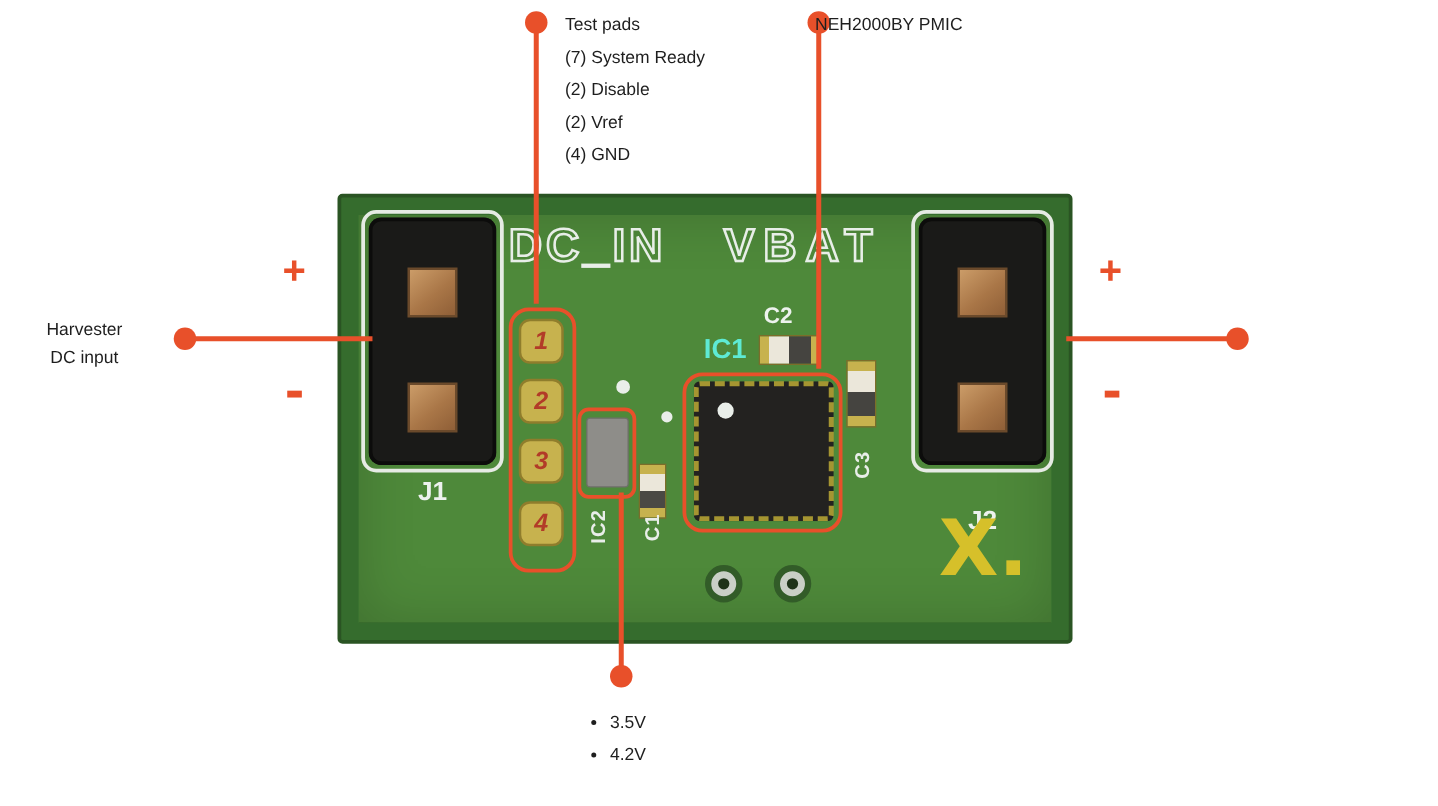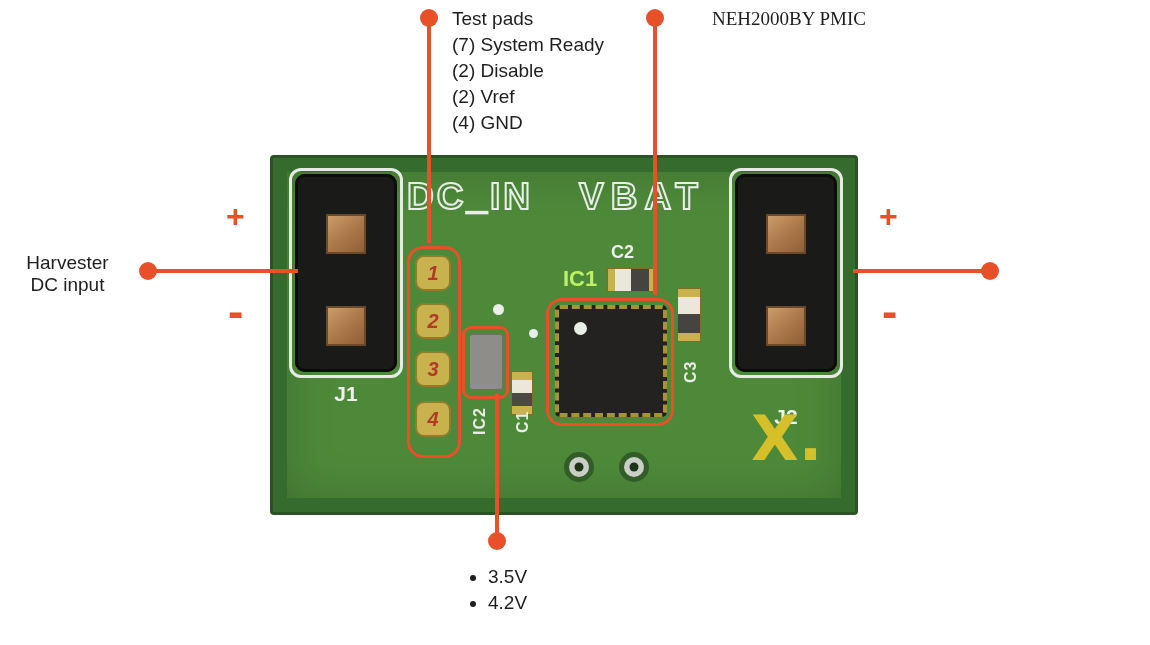--- a/index.html
+++ b/index.html
@@ -48,21 +48,21 @@
   .ic2-body{position:absolute;left:196px;top:176px;width:34px;height:56px;background:#8e8d89;border:1px solid #6f6e6a;border-radius:3px;box-sizing:border-box;}
   .c1-body{position:absolute;left:238px;top:213px;width:22px;height:44px;border:1px solid #7c6d2a;box-sizing:border-box;
     background:linear-gradient(180deg,#c7b24e 0 18%,#ebe7da 18% 50%,#4a4944 50% 82%,#c7b24e 82% 100%);}
   .c2-body{position:absolute;left:334px;top:110px;width:50px;height:24px;border:1px solid #7c6d2a;box-sizing:border-box;
     background:linear-gradient(90deg,#c7b24e 0 15%,#ebe7da 15% 48%,#454440 48% 85%,#c7b24e 85% 100%);}
   .c3-body{position:absolute;left:404px;top:130px;width:24px;height:54px;border:1px solid #7c6d2a;box-sizing:border-box;
     background:linear-gradient(180deg,#c7b24e 0 15%,#ebe7da 15% 48%,#454440 48% 85%,#c7b24e 85% 100%);}
   .ic1-chip{position:absolute;left:282px;top:147px;width:112px;height:112px;background:#232220;
     border:4px dashed #a59531;border-radius:5px;box-sizing:border-box;}
   .ic1-dot{position:absolute;left:15px;top:13px;width:13px;height:13px;border-radius:50%;background:#e9eee9;}
-  .ic1-label{position:absolute;left:290px;top:108px;color:#bef264;font-size:22px;font-weight:bold;}
+  .ic1-label{position:absolute;left:290px;top:108px;color:#5eead4;font-size:22px;font-weight:bold;}
   .c2-label{position:absolute;left:338px;top:84px;color:#edf2ee;font-size:18px;font-weight:bold;}
   .vlabel{position:absolute;color:#e9eee9;font-size:16px;font-weight:bold;letter-spacing:1px;
     white-space:nowrap;transform-origin:0 0;transform:rotate(-90deg);}
   .ic2-label{left:198px;top:277px;} .c1-label{left:241px;top:275px;} .c3-label{left:409px;top:225px;}
   .hole{position:absolute;width:30px;height:30px;border-radius:50%;background:#c9cfc6;border:5px solid #325c28;box-sizing:border-box;}
   .h1{left:291px;top:294px;} .h2{left:346px;top:294px;}
   .hole-center{position:absolute;left:50%;top:50%;width:9px;height:9px;transform:translate(-50%,-50%);background:#1e3318;border-radius:50%;}
   .dot-silk{position:absolute;background:#e9eee9;border-radius:50%;}
   .ds1{left:220px;top:146px;width:11px;height:11px;} .ds2{left:256px;top:171px;width:9px;height:9px;}
   .logo{position:absolute;left:478px;top:250px;font-size:62px;font-weight:bold;color:#d6c02a;
@@ -70,23 +70,23 @@
   
   .cline{position:absolute;background:#e8502a;z-index:6;}
   .cdot{position:absolute;width:18px;height:18px;border-radius:50%;background:#e8502a;z-index:7;}
   .l-testpads{left:427px;top:26px;width:4px;height:217px;}
   .l-pmic{left:653px;top:26px;width:4px;height:269px;}
   .l-harvester{left:148px;top:269px;width:150px;height:4px;}
   .l-battery{left:853px;top:269px;width:130px;height:4px;}
   .l-ovp{left:495px;top:394px;width:4px;height:140px;}
   .d-testpads{left:420px;top:9px;} .d-pmic{left:646px;top:9px;}
   .d-harvester{left:139px;top:262px;} .d-battery{left:981px;top:262px;} .d-ovp{left:488px;top:532px;}
-  .note{position:absolute;font-size:19px;line-height:26px;z-index:8;}
+  .note{position:absolute;font-size:14px;line-height:26px;z-index:8;}
   .note-testpads{left:452px;top:6px;}
-  .note-pmic{left:712px;top:8px;line-height:22px;font-family:Liberation Serif, serif;}
+  .note-pmic{left:652px;top:8px;line-height:22px;}
   .note-side{width:135px;text-align:center;white-space:pre-line;line-height:22px;}
   .note-harvester{left:0px;top:252px;}
   .note-battery{left:1008px;top:252px;}
   .note-ovp{left:448px;top:564px;}
   .note-ovp ul{margin:0;padding-left:40px;}
   .sign{position:absolute;color:#e8502a;font-weight:bold;z-index:8;line-height:1;}
   .s-hp{left:226px;top:200px;font-size:32px;}
   .s-hm{left:228px;top:288px;font-size:46px;}
   .s-bp{left:879px;top:200px;font-size:32px;}
   .s-bm{left:882px;top:288px;font-size:46px;}

